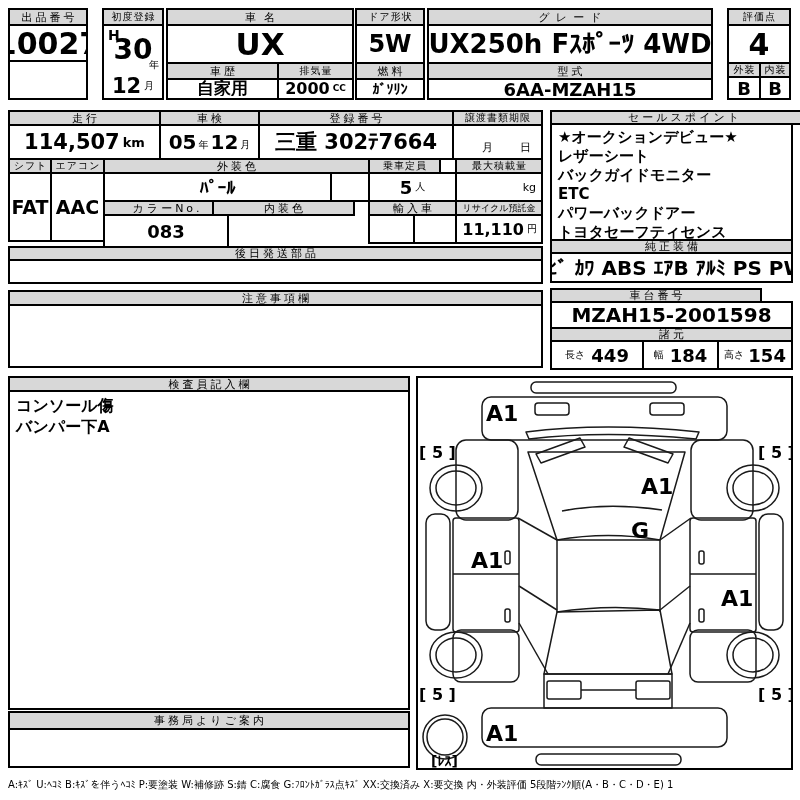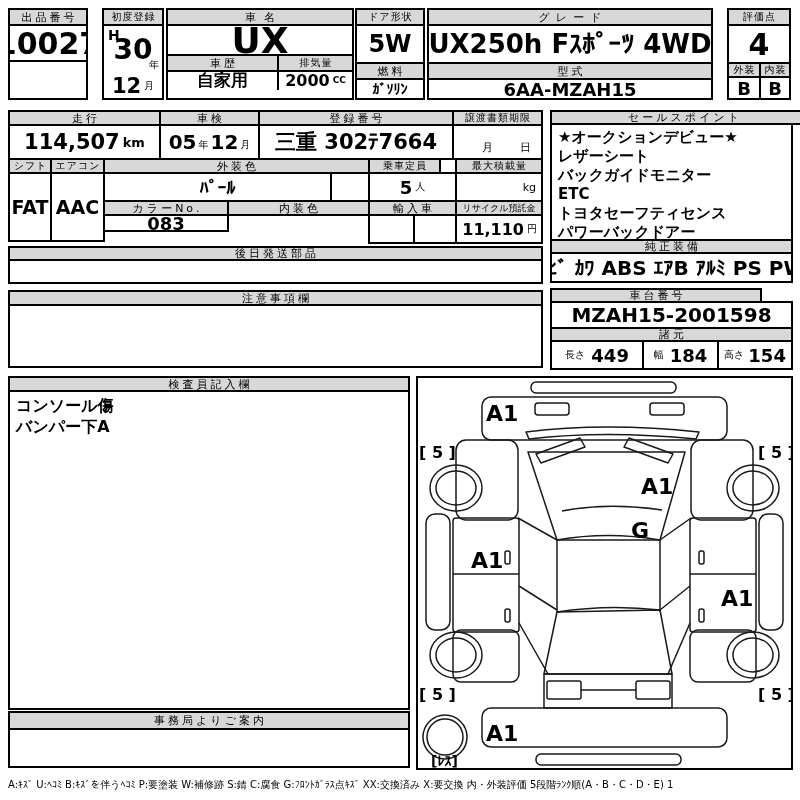--- a/index.html
+++ b/index.html
@@ -39,21 +39,21 @@
       <span style="position:absolute;right:3px;bottom:0;font-size:10px;font-weight:400">年</span>
     </div>
     <div class="val" style="height:28px">
       <span style="font-size:21px">12</span>
       <span class="unit" style="font-weight:400">月</span>
     </div>
   </div>
 
   <div class="bx" style="left:166px;top:8px;width:188px;height:92px">
     <div class="hdr bb" style="height:14px;letter-spacing:8px;text-indent:8px">車名</div>
-    <div class="val" style="height:28px;font-size:36px">UX</div>
+    <div class="val" style="height:36px;font-size:31px">UX</div>
     <div class="bt" style="display:flex;height:34px">
       <div style="width:109px">
         <div class="hdr bb" style="height:14px">車歴</div>
         <div class="val" style="height:16px;font-size:17px">自家用</div>
       </div>
       <div class="bl" style="flex:1">
         <div class="hdr bb hd0" style="height:14px">排気量</div>
         <div class="val" style="height:16px">
           <span style="font-size:16px">2000</span>
           <span class="unit" style="font-size:9px">CC</span>
@@ -115,22 +115,22 @@
   <div class="bx hdr hd0" style="left:8px;top:158px;width:44px;height:16px">シフト</div>
   <div class="bx val" style="left:8px;top:172px;width:44px;height:70px;font-size:19px">FAT</div>
   <div class="bx hdr hd0" style="left:50px;top:158px;width:55px;height:16px">エアコン</div>
   <div class="bx val" style="left:50px;top:172px;width:55px;height:70px;font-size:19px">AAC</div>
 
   <div class="bx hdr" style="left:103px;top:158px;width:267px;height:16px">外装色</div>
   <div class="bx val" style="left:103px;top:172px;width:229px;height:30px;font-size:18px">ﾊﾟｰﾙ</div>
   <div class="bx" style="left:330px;top:172px;width:40px;height:30px"></div>
 
   <div class="bx hdr" style="left:103px;top:200px;width:126px;height:16px">カラーNo.</div>
-  <div class="bx val" style="left:103px;top:214px;width:126px;height:18px;font-size:18px">083</div>
-  <div class="bx hdr" style="left:227px;top:200px;width:143px;height:16px">内装色</div>
+  <div class="bx val" style="left:103px;top:214px;width:126px;height:34px;font-size:18px">083</div>
+  <div class="bx hdr" style="left:212px;top:200px;width:143px;height:16px">内装色</div>
 
   <div class="bx hdr hd0" style="left:368px;top:158px;width:73px;height:16px">乗車定員</div>
   <div class="bx val" style="left:368px;top:172px;width:89px;height:30px">
     <span style="font-size:18px">5</span>
     <span class="unit" style="font-weight:400">人</span>
   </div>
   <div class="bx hdr" style="left:368px;top:200px;width:89px;height:16px">輸入車</div>
   <div class="bx" style="left:368px;top:214px;width:47px;height:30px"></div>
   <div class="bx" style="left:413px;top:214px;width:44px;height:30px"></div>
 
@@ -147,22 +147,22 @@
 
   <div class="bx hdr" style="left:8px;top:290px;width:535px;height:16px">注意事項欄</div>
   <div class="bx" style="left:8px;top:304px;width:535px;height:64px"></div>
 
   <div class="bx hdr" style="left:550px;top:110px;width:267px;height:15px">セールスポイント</div>
   <div class="bx lines" style="left:550px;top:123px;width:243px;height:118px;font-size:15px;line-height:19px">
     <div>★オークションデビュー★</div>
     <div>レザーシート</div>
     <div>バックガイドモニター</div>
     <div>ETC</div>
+    <div>パワーバックドアー</div>
     <div>トヨタセーフティセンス</div>
-    <div>パワーバックドアー</div>
   </div>
 
   <div class="bx hdr" style="left:550px;top:239px;width:243px;height:15px">純正装備</div>
   <div class="bx val" style="left:550px;top:252px;width:243px;height:31px;font-size:20px">ﾅﾋﾞ ｶﾜ ABS ｴｱB ｱﾙﾐ PS PW</div>
 
   <div class="bx hdr" style="left:550px;top:288px;width:212px;height:15px">車台番号</div>
   <div class="bx val" style="left:550px;top:301px;width:243px;height:28px;font-size:20px">MZAH15-2001598</div>
   <div class="bx hdr" style="left:550px;top:327px;width:243px;height:15px">諸元</div>
   <div class="bx val" style="left:550px;top:340px;width:94px;height:30px">
     <span class="sub" style="margin-right:6px">長さ</span>

